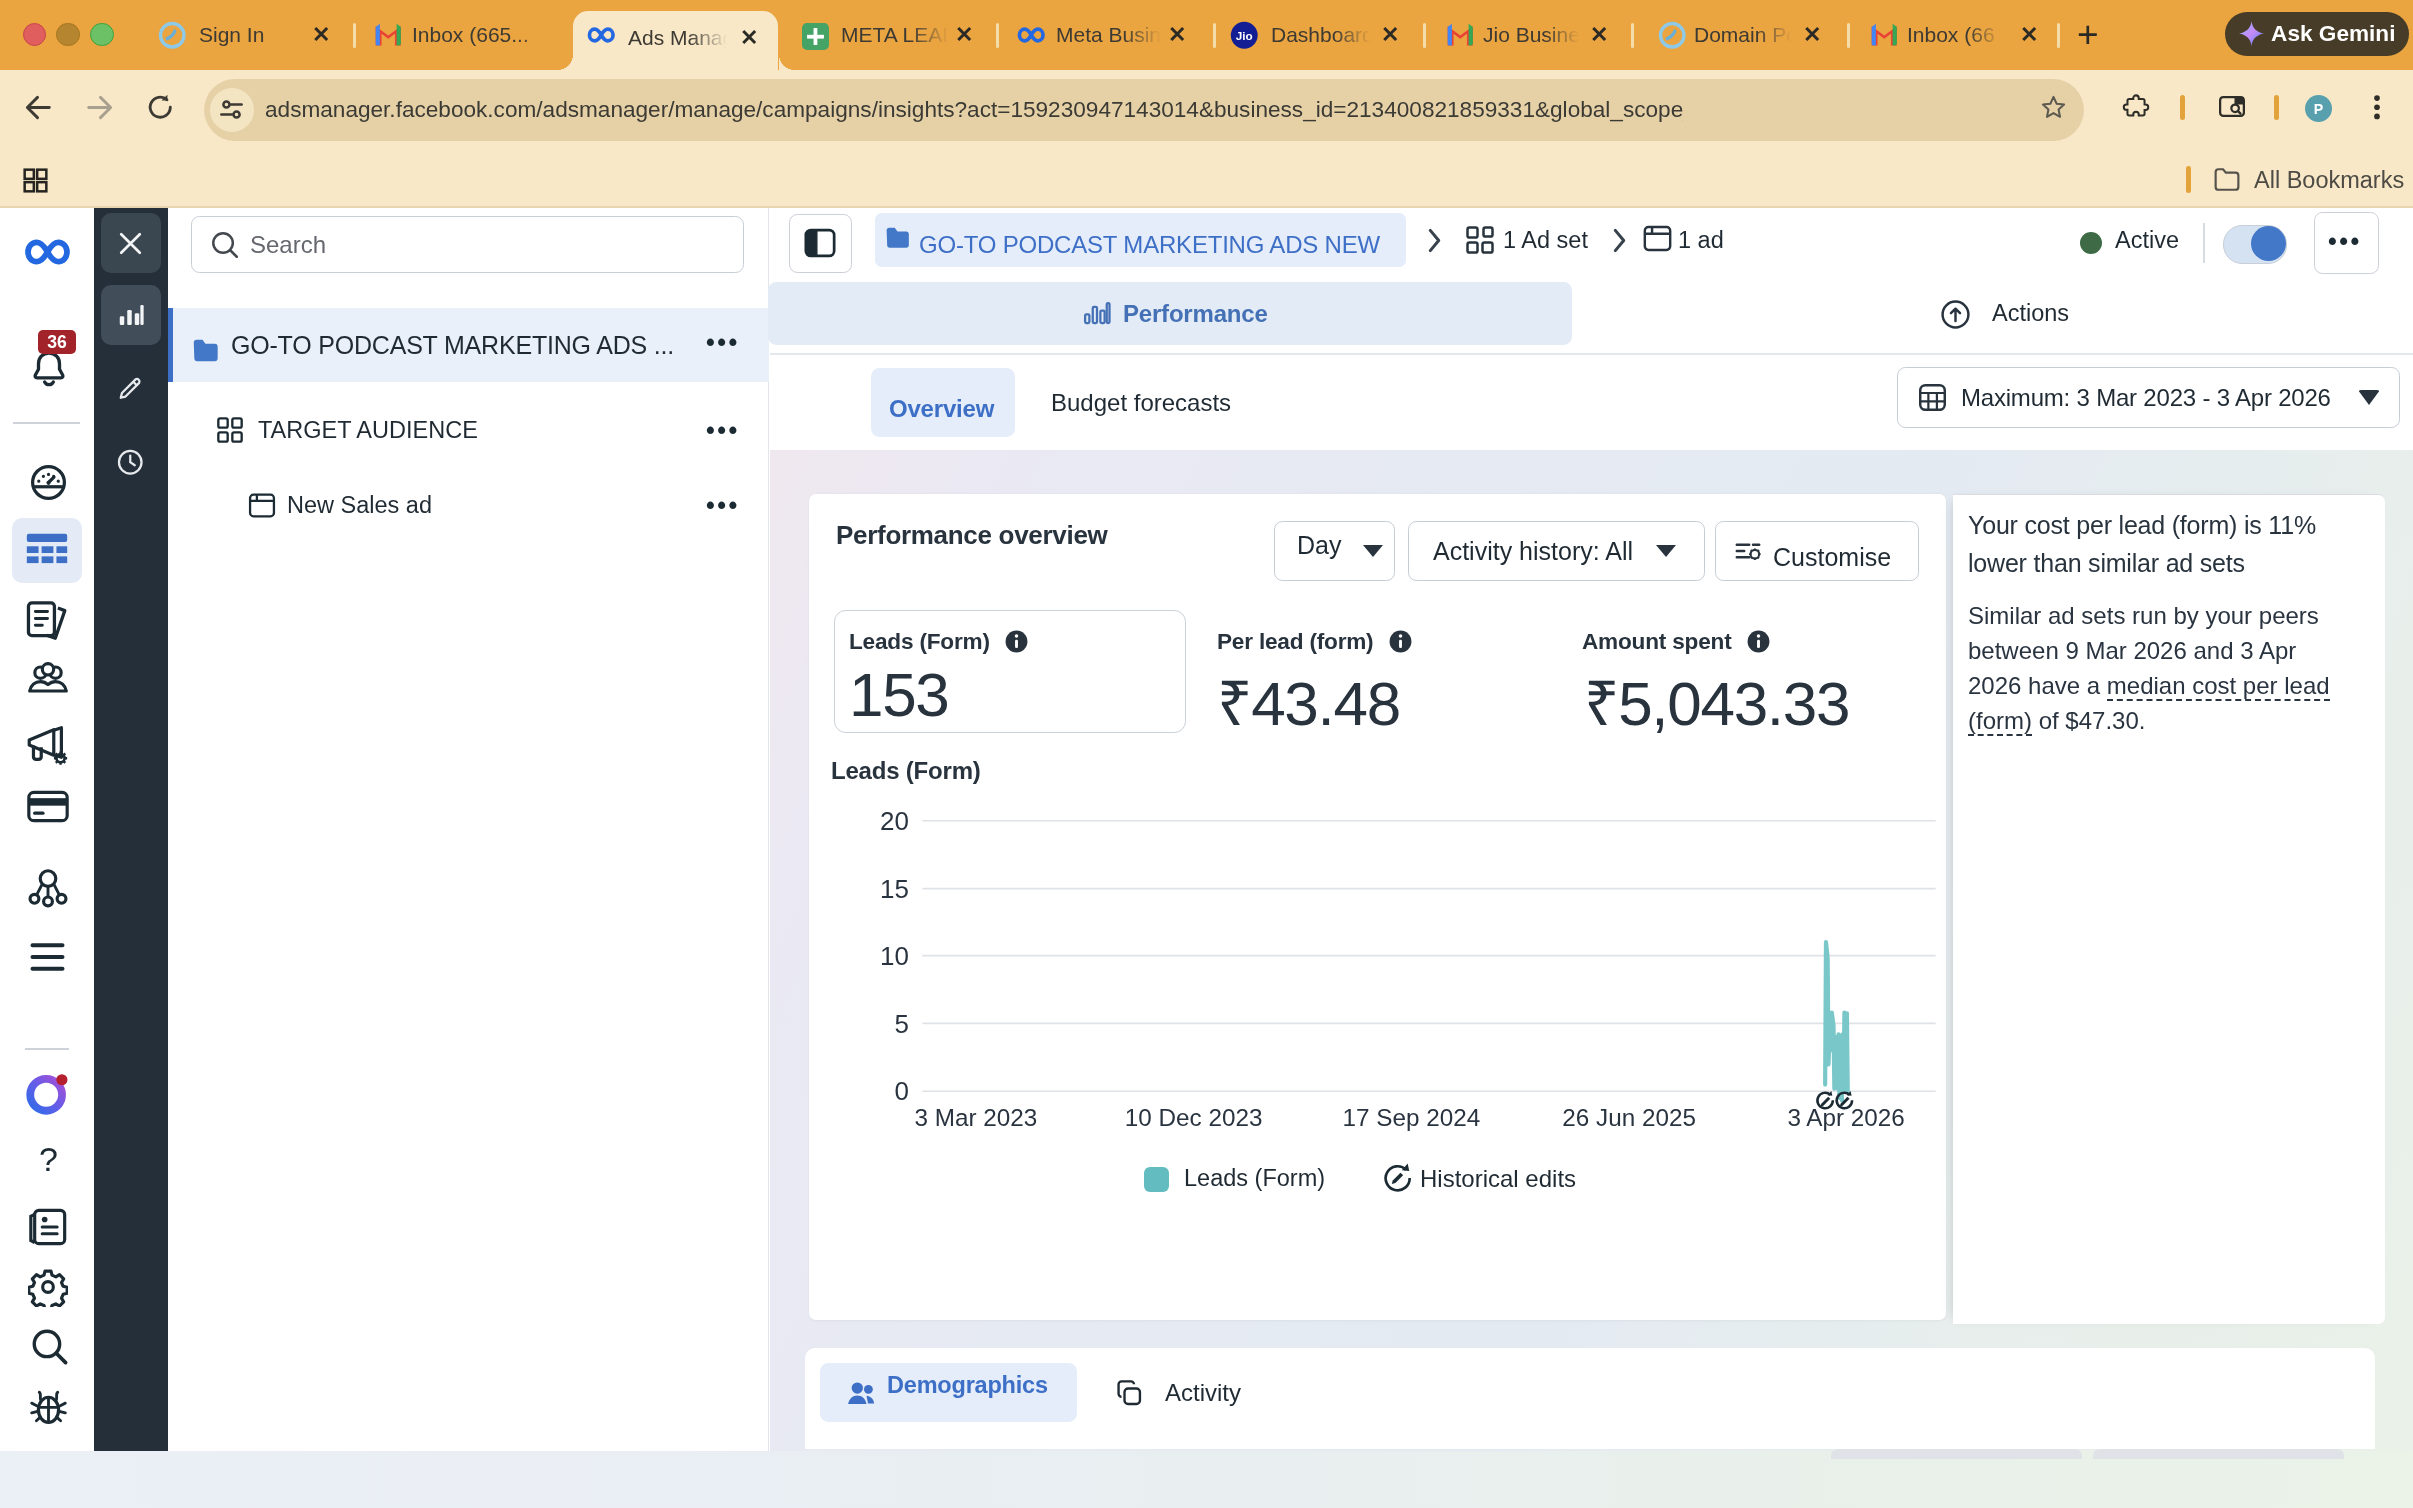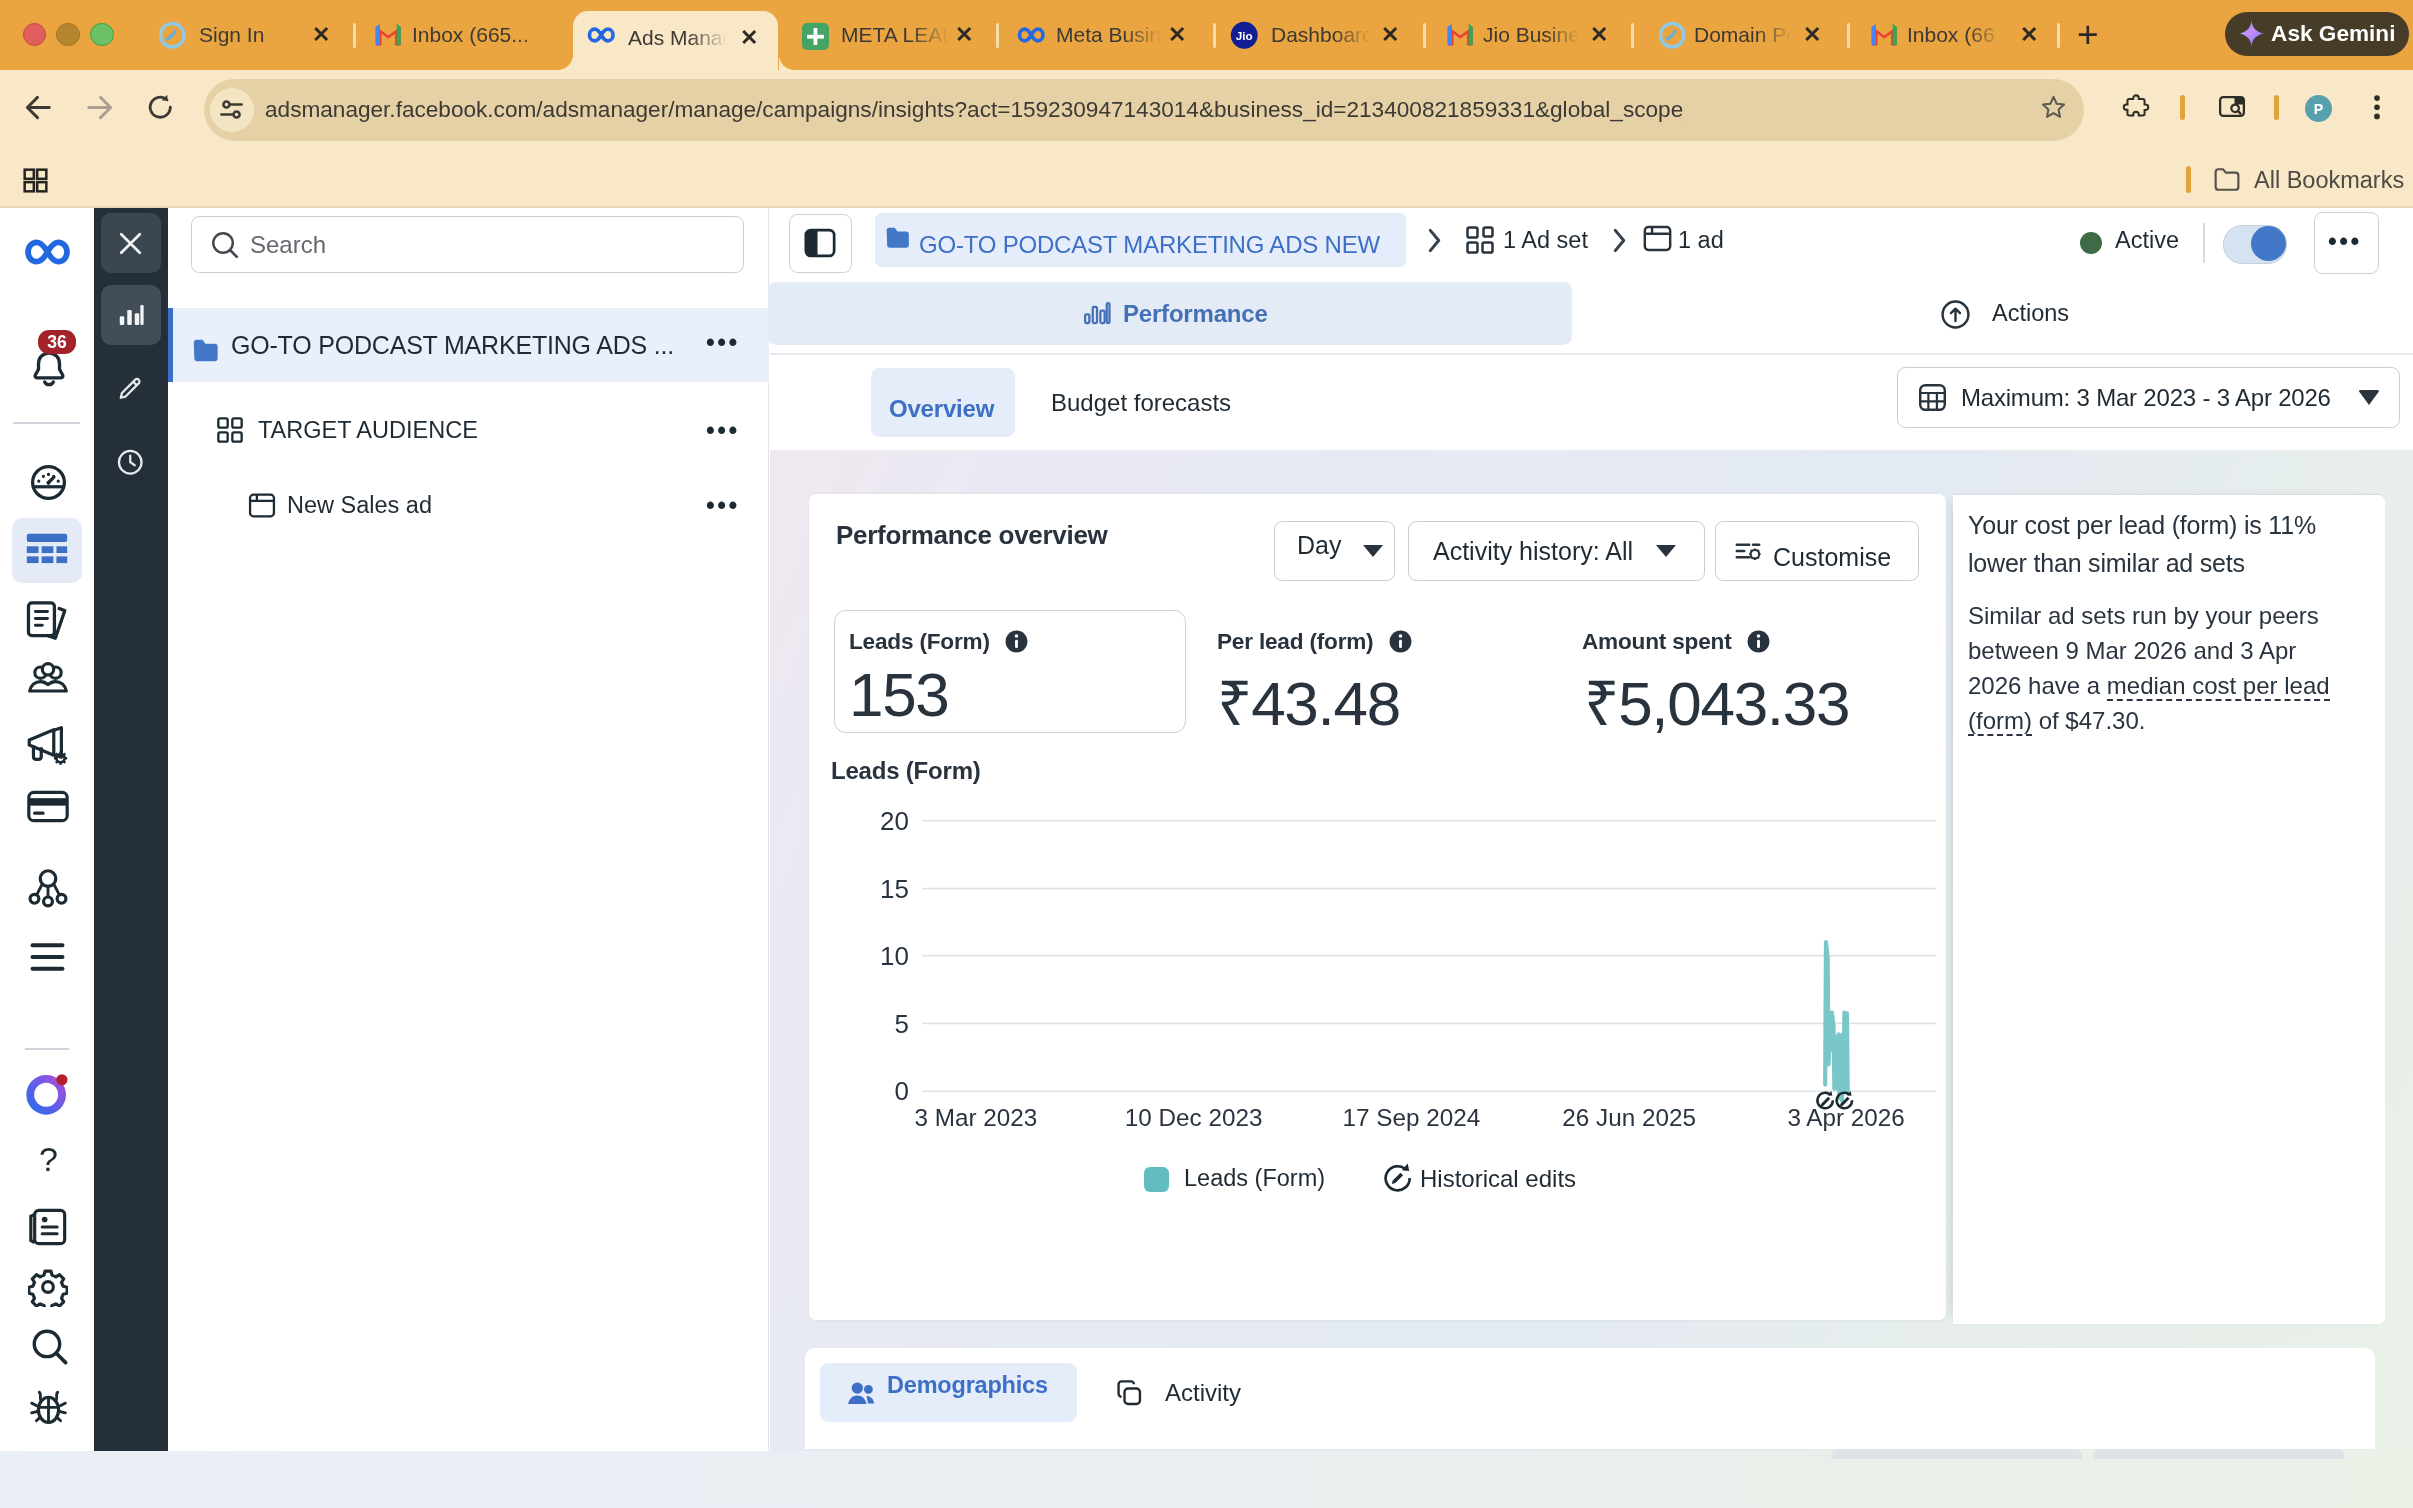--- a/index.html
+++ b/index.html
@@ -200,21 +200,21 @@
 <div class="a" id="content"></div>
 <div class="a" id="hdr"></div>
 
 <svg class="a" style="left:24px;top:235px" width="47" height="34" viewBox="0 0 36 24">
     <path d="M18 12 C15 6.7 12.5 4.6 9.8 4.6 C5.9 4.6 3.1 7.9 3.1 12 C3.1 16.1 5.9 19.4 9.8 19.4 C12.5 19.4 15 17.3 18 12 C21 6.7 23.5 4.6 26.2 4.6 C30.1 4.6 32.9 7.9 32.9 12 C32.9 16.1 30.1 19.4 26.2 19.4 C23.5 19.4 21 17.3 18 12 Z" fill="none" stroke="#2368E1" stroke-width="4.4" stroke-linejoin="round"></path>
   </svg>
 <svg class="a" style="left:28px;top:347px" width="42" height="42" viewBox="0 0 24 24">
     <path d="M12 3.5c-3.6 0-6 2.6-6 6v3.2L4.2 16c-.4.7 0 1.6 1 1.6h13.6c1 0 1.4-.9 1-1.6L18 12.7V9.5c0-3.4-2.4-6-6-6z" fill="none" stroke="#1c2b33" stroke-width="1.9" stroke-linejoin="round"></path>
     <path d="M9.5 20a2.8 2.8 0 0 0 5 0" fill="none" stroke="#1c2b33" stroke-width="1.9" stroke-linecap="round"></path>
   </svg>
-<div class="a f" style="left:38px;top:330px;width:38px;height:24px;background:#A3232B;border-radius:11px;justify-content:center;color:#fff;font-size:17.6px;font-weight:700">36</div>
+<div class="a f" style="left:38px;top:330px;width:38px;height:24px;background:#A3232B;border-radius:5px;justify-content:center;color:#fff;font-size:17.6px;font-weight:700">36</div>
 <div class="a" style="left:12.6px;top:422px;width:67px;height:1.7px;background:#CED3D9"></div>
 <svg class="a" style="left:28px;top:462px" width="41" height="41" viewBox="0 0 24 24">
     <circle cx="12" cy="12" r="9.3" fill="none" stroke="#1c2b33" stroke-width="1.9"></circle>
     <path d="M3.6 14.5h16.8" stroke="#1c2b33" stroke-width="1.9"></path>
     <path d="M12 12l3.2-3.2" stroke="#1c2b33" stroke-width="1.9" stroke-linecap="round"></path>
     <circle cx="12" cy="12.2" r="1.2" fill="#1c2b33"></circle>
     <path d="M6.3 11.2l.01 0M9 8.4l.01 0M12 7.3l.01 0M15 8.4l.01 0M17.7 11.2l.01 0" stroke="#1c2b33" stroke-width="1.9" stroke-linecap="round"></path>
   </svg>
 <div class="a" style="left:11.7px;top:518px;width:70px;height:65px;background:#E4EBF7;border-radius:10px"></div>
 <svg class="a" style="left:25px;top:532px" width="44" height="37" viewBox="0 0 26 22">

